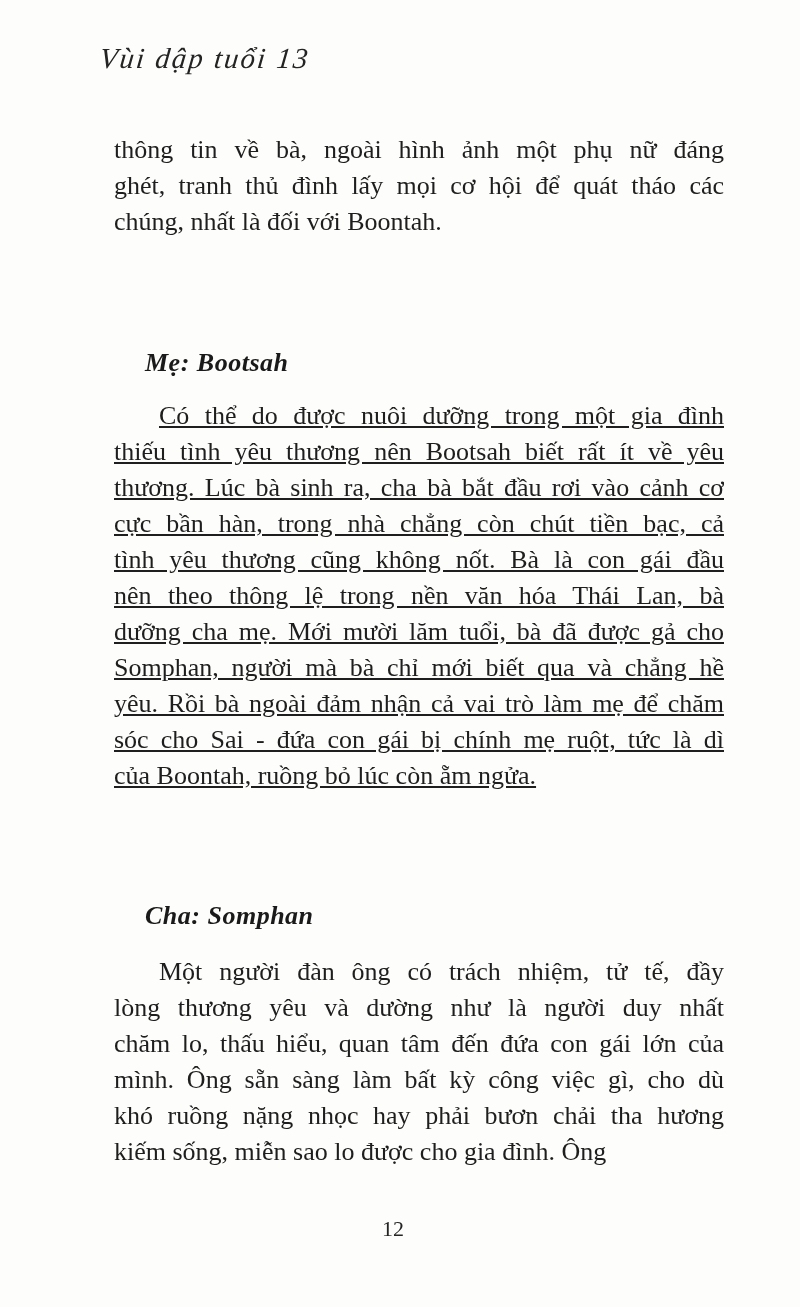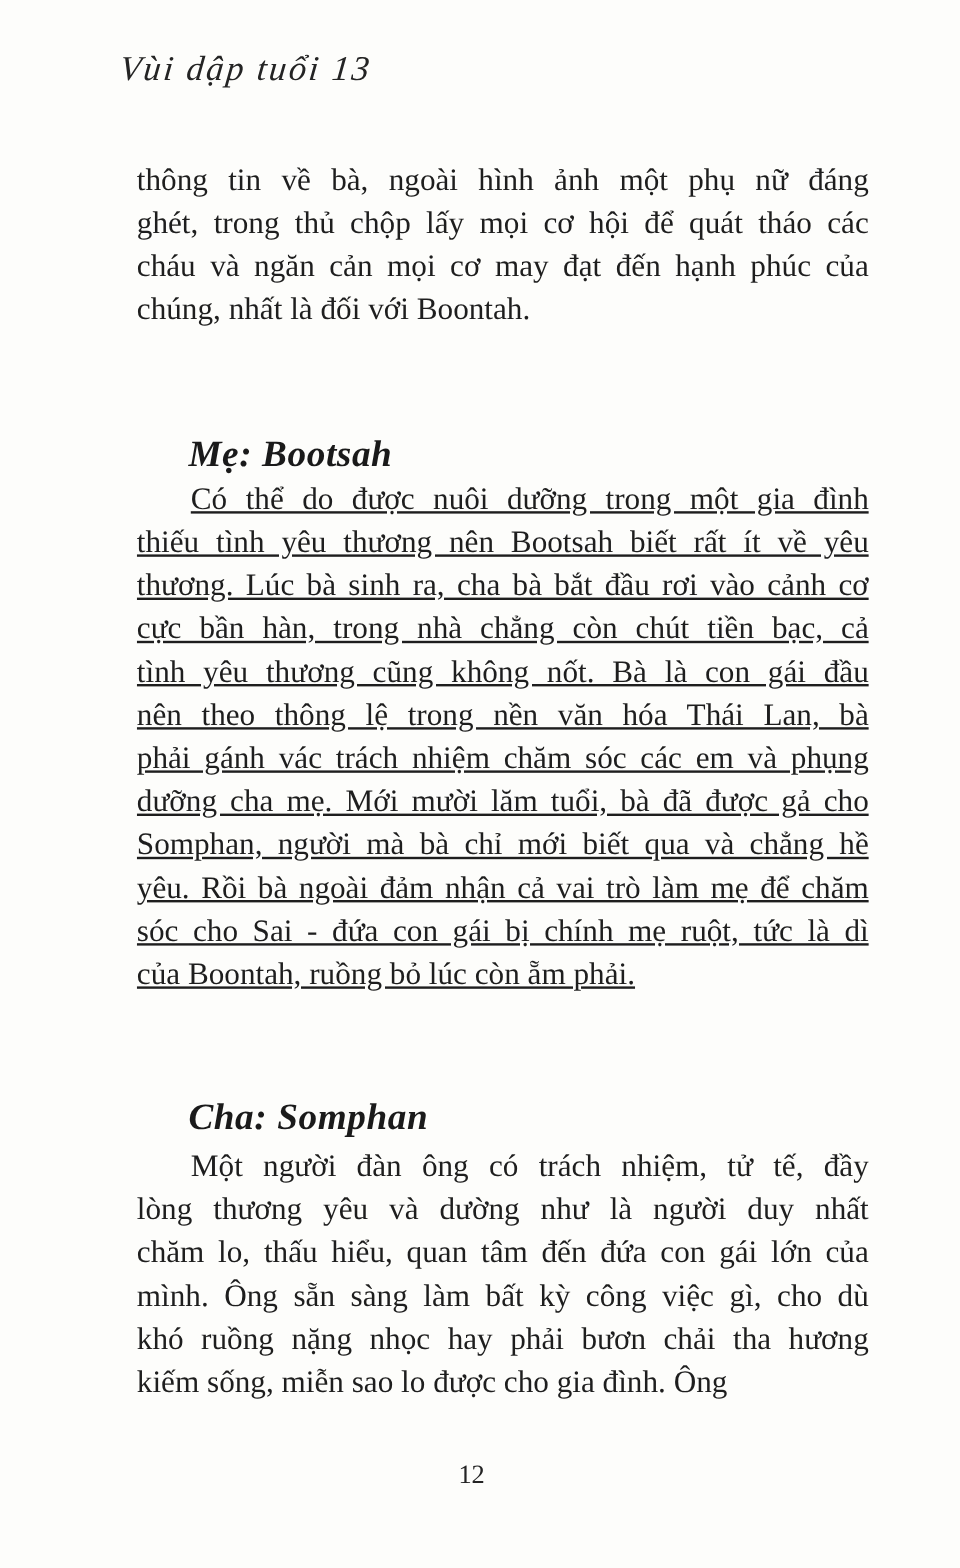--- a/index.html
+++ b/index.html
@@ -46,22 +46,22 @@
   }
   .para .line.first-indent {
     text-indent: 45px;
   }
   .p1 { top: 132px; }
   .p2 { top: 398px; text-decoration: underline; }
   .p3 { top: 954px; }
   .heading {
     position: absolute;
     left: 145px;
-    margin: 12px;
-    font-size: 31px;
+    margin: 0;
+    font-size: 26px;
     font-style: italic;
     font-weight: bold;
     color: #1a1a1a;
     letter-spacing: 0.5px;
   }
   .heading1 { top: 348px; }
   .heading2 { top: 901px; }
   .page-number {
     position: absolute;
     left: 0;
@@ -73,40 +73,38 @@
   }
 </style>
 </head>
 <body>
 
 <div class="page">
   <div class="running-header">Vùi dập tuổi 13</div>
 
   <div class="para p1">
       <div class="line">thông tin về bà, ngoài hình ảnh một phụ nữ đáng</div>
-      <div class="line">ghét, trong thủ chộp lấy mọi cơ hội để quát tháo các</div>
-      <div class="line">cháu và ngăn cản mọi cơ may đạt đến hạnh phúc của</div>
+      <div class="line">ghét, tranh thủ đình lấy mọi cơ hội để quát tháo các</div>
       <div class="line last">chúng, nhất là đối với Boontah.</div>
     </div>
 
   <h2 class="heading heading1">Mẹ: Bootsah</h2>
 
   <div class="para p2">
       <div class="line first-indent">Có thể do được nuôi dưỡng trong một gia đình</div>
       <div class="line">thiếu tình yêu thương nên Bootsah biết rất ít về yêu</div>
       <div class="line">thương. Lúc bà sinh ra, cha bà bắt đầu rơi vào cảnh cơ</div>
       <div class="line">cực bần hàn, trong nhà chẳng còn chút tiền bạc, cả</div>
       <div class="line">tình yêu thương cũng không nốt. Bà là con gái đầu</div>
       <div class="line">nên theo thông lệ trong nền văn hóa Thái Lan, bà</div>
-      <div class="line">phải gánh vác trách nhiệm chăm sóc các em và phụng</div>
       <div class="line">dưỡng cha mẹ. Mới mười lăm tuổi, bà đã được gả cho</div>
       <div class="line">Somphan, người mà bà chỉ mới biết qua và chẳng hề</div>
       <div class="line">yêu. Rồi bà ngoài đảm nhận cả vai trò làm mẹ để chăm</div>
       <div class="line">sóc cho Sai - đứa con gái bị chính mẹ ruột, tức là dì</div>
-      <div class="line last">của Boontah, ruồng bỏ lúc còn ẵm phải.</div>
+      <div class="line last">của Boontah, ruồng bỏ lúc còn ẵm ngửa.</div>
     </div>
 
   <h2 class="heading heading2">Cha: Somphan</h2>
 
   <div class="para p3">
       <div class="line first-indent">Một người đàn ông có trách nhiệm, tử tế, đầy</div>
       <div class="line">lòng thương yêu và dường như là người duy nhất</div>
       <div class="line">chăm lo, thấu hiểu, quan tâm đến đứa con gái lớn của</div>
       <div class="line">mình. Ông sẵn sàng làm bất kỳ công việc gì, cho dù</div>
       <div class="line">khó ruồng nặng nhọc hay phải bươn chải tha hương</div>

